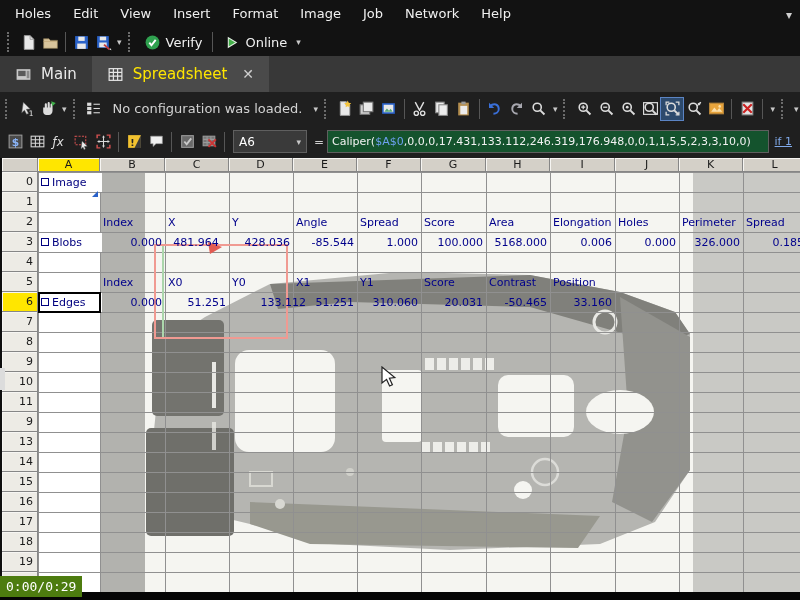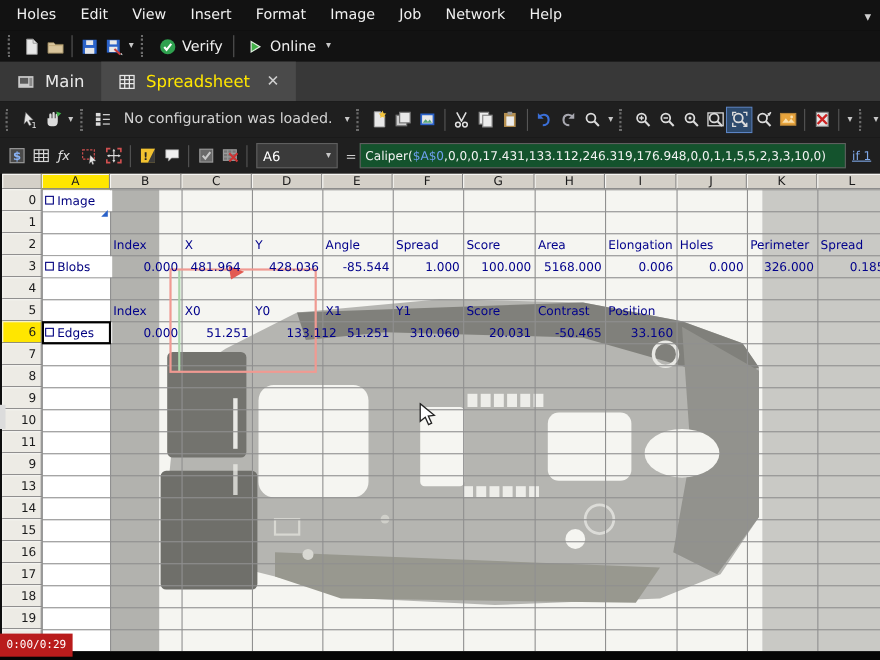--- a/index.html
+++ b/index.html
@@ -43,22 +43,22 @@
   .rowh{background:#edebe5;text-align:right;padding-right:4px;line-height:20px;}
   .colh{text-align:center;line-height:13px;}
   .hl{background:#ffe600 !important;}
   .gline{position:absolute;background:#909090;}
   .cell{position:absolute;font-size:11px;color:#00008b;line-height:19px;white-space:nowrap;overflow:visible;}
   .cell.num{text-align:right;padding-right:3px;box-sizing:border-box;}
   .cell.lbl{padding-left:2px;}
   .cell.btn{padding-left:2px;color:#00007f;}
   .cell .bx{display:inline-block;width:6px;height:6px;border:1px solid #00007f;margin-right:3px;}
   .sel-outline{position:absolute;border:2px solid #000;box-sizing:border-box;background:transparent;}
-  .status-chip{position:absolute;left:0;top:576px;height:21px;background:#b91c1c;color:#fff;
-     font-family:"DejaVu Sans Mono","Liberation Mono",monospace;font-size:10px;line-height:21px;
+  .status-chip{position:absolute;left:0;top:576px;height:21px;background:#4d7c0f;color:#fff;
+     font-family:"DejaVu Sans Mono","Liberation Mono",monospace;font-size:13px;line-height:21px;
      padding:0 6px;}
   .scroll-sliver{position:absolute;left:0;top:368px;width:5px;height:22px;background:#dcdcdc;}
   .bottom-band{position:absolute;left:0;top:592px;width:800px;height:8px;background:#050505;}
 </style>
 </head>
 <body>
 
 <div class="screen">
 
   <div class="menubar" id="menubar">

